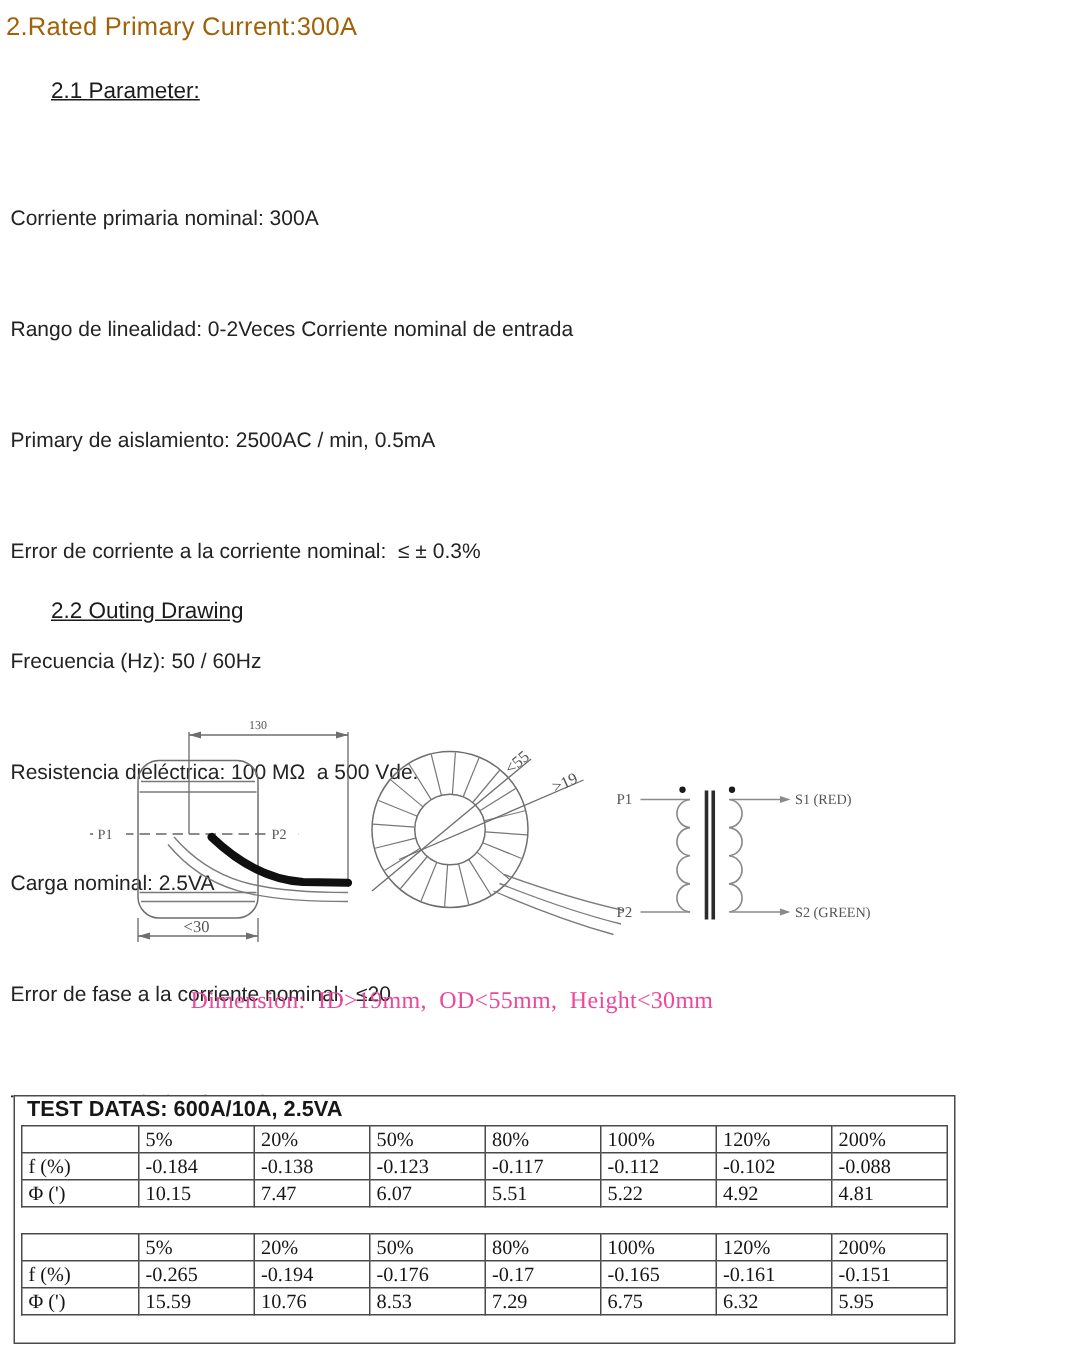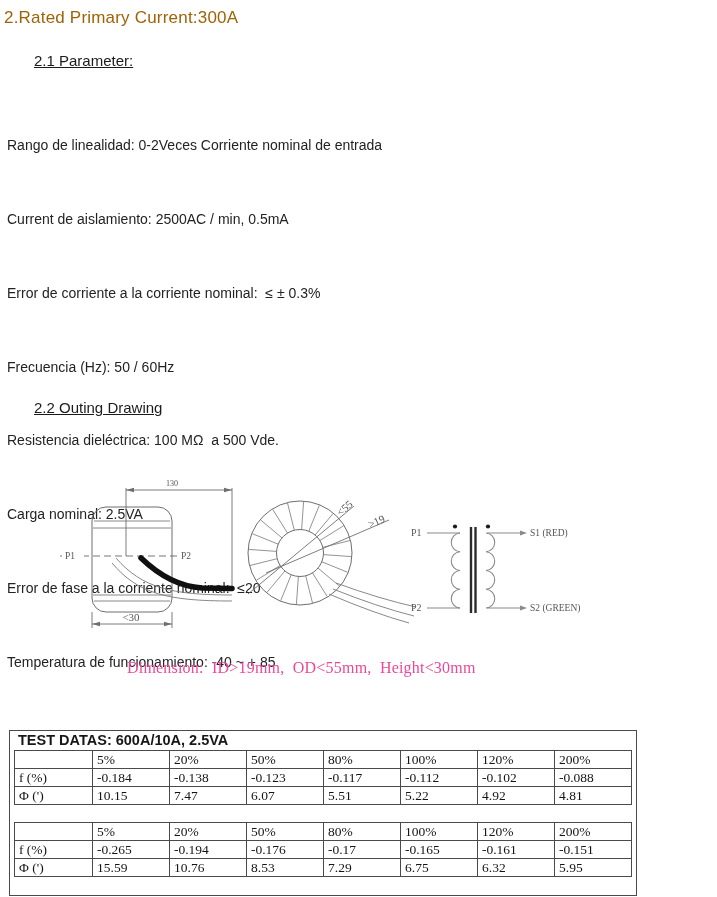--- a/index.html
+++ b/index.html
@@ -47,22 +47,23 @@
   }
   .tgap{height:17px;}
 </style>
 </head>
 <body>
 
 <div class="abs h1">2.Rated Primary Current:300A</div>
 <div class="abs h2 h2-parameter">2.1 Parameter:</div>
 
 <div class="abs params">
+  <div>Corriente primaria nominal: 300A</div>
   <div>Rango de linealidad: 0-2Veces Corriente nominal de entrada</div>
-  <div>Current de aislamiento: 2500AC / min, 0.5mA</div>
+  <div>Primary de aislamiento: 2500AC / min, 0.5mA</div>
   <div>Error de corriente a la corriente nominal:  ≤ ± 0.3%</div>
   <div>Frecuencia (Hz): 50 / 60Hz</div>
   <div>Resistencia dieléctrica: 100 MΩ  a 500 Vde.</div>
   <div>Carga nominal: 2.5VA</div>
   <div>Error de fase a la corriente nominal:  ≤20</div>
   <div>Temperatura de funcionamiento: -40 ~ + 85</div>
   
 </div>
 
 <div class="abs h2 h2-drawing">2.2 Outing Drawing</div>

